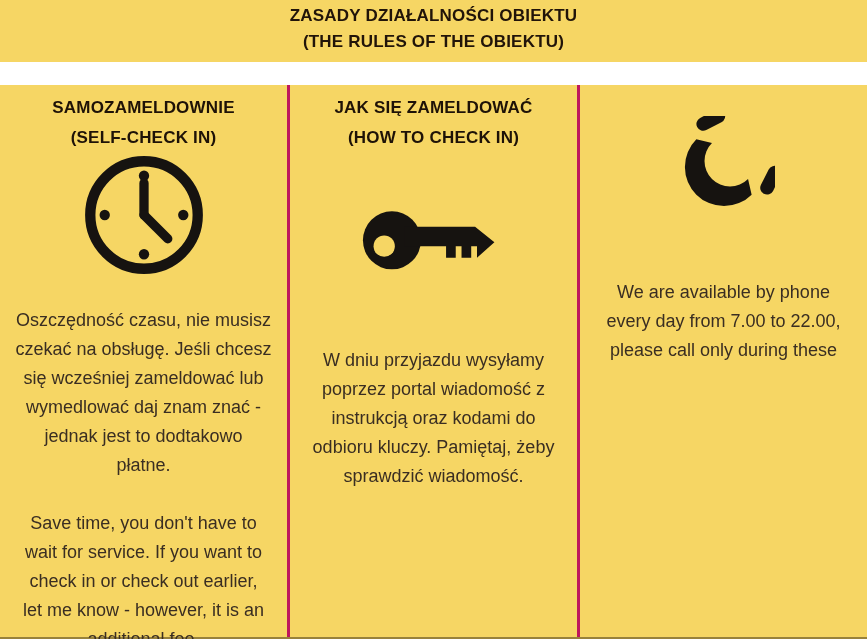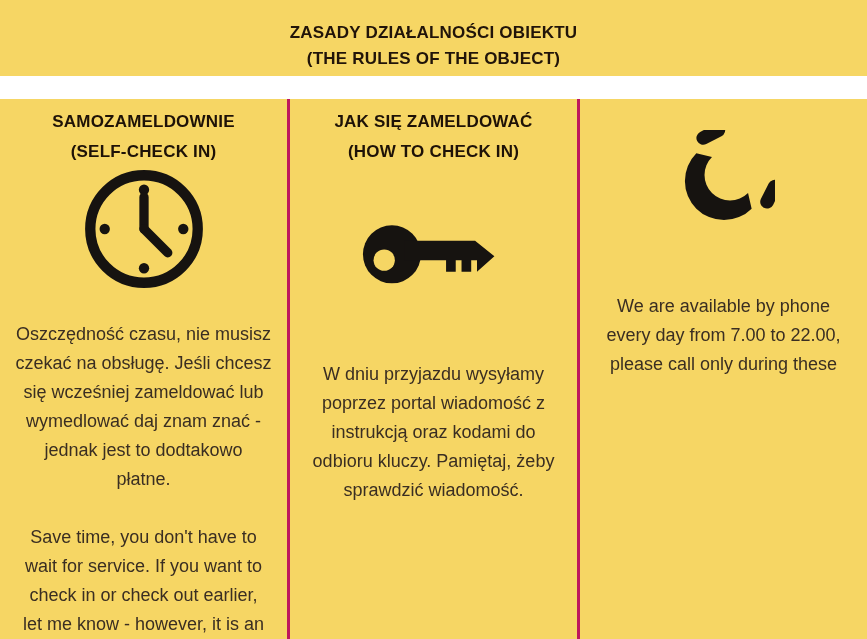--- a/index.html
+++ b/index.html
@@ -6,24 +6,24 @@
   .poster {
     width: 867px;
     height: 639px;
     overflow: hidden;
     font-family: "Liberation Sans", "DejaVu Sans", sans-serif;
     background: #ffffff;
     position: relative;
     box-sizing: border-box;
   }
   .header-band {
-    height: 76px;
+    height: 62px;
     background: #F6D664;
     text-align: center;
-    padding-top: 20px;
+    padding-top: 3px;
     box-sizing: border-box;
   }
   .header-band .line {
     font-size: 17px;
     font-weight: bold;
     line-height: 26px;
     color: #211409;
     letter-spacing: 0.2px;
   }
   .gap { height: 23px; background: #ffffff; }
@@ -72,21 +72,21 @@
   svg .ink-stroke { stroke: #161310; fill: none; }
   svg .bg-hole { fill: #F6D664; }
 </style>
 </head>
 <body>
 
 <div class="poster">
 
   <div class="header-band">
     <div class="line">ZASADY DZIAŁALNOŚCI OBIEKTU</div>
-    <div class="line">(THE RULES OF THE OBJECT)</div>
+    <div class="line">(THE RULES OF THE OBIEKTU)</div>
   </div>
 
   <div class="gap"></div>
 
   <div class="columns">
 
     <div class="column">
       <div class="col-title">
         <div>SAMOZAMELDOWNIE</div>
         <div>(SELF-CHECK IN)</div>

